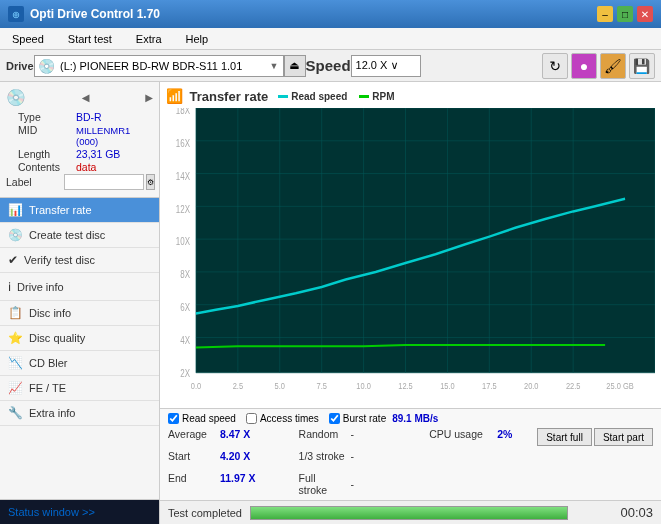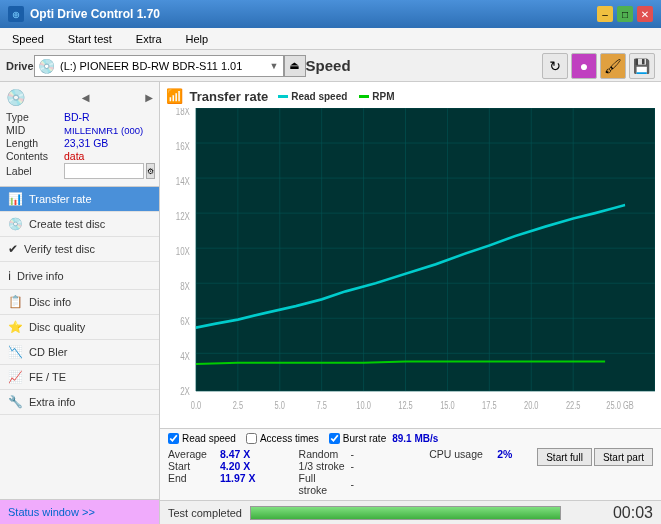--- a/index.html
+++ b/index.html
@@ -85,21 +85,21 @@
       padding: 6px;
     }
     .disc-panel-header {
       display: flex;
       justify-content: space-between;
       align-items: center;
       margin-bottom: 4px;
     }
     .disc-icon { font-size: 16px; color: #666; }
     .disc-nav-btn { font-size: 10px; color: #666; cursor: pointer; }
-    .disc-field { display: flex; align-items: baseline; margin: 1px 0; font-size: 10.5px; }
+    .disc-field { display: flex; align-items: baseline; margin: 1px 12px; font-size: 10.5px; }
     .disc-field-label { color: #333; width: 58px; flex-shrink: 0; }
     .disc-field-value { color: #0000cc; font-weight: 500; }
     .disc-field-value.red { color: #cc0000; }
     .label-input { border: 1px solid #bbb; height: 16px; width: 80px; font-size: 10px; padding: 0 2px; }
     .label-btn { width: 16px; height: 16px; background: #e0e0e0; border: 1px solid #aaa; font-size: 8px; cursor: pointer; margin-left: 2px; display: flex; align-items: center; justify-content: center; }
 
     
     .nav-items { flex: 1; }
     .nav-item {
       display: flex;
@@ -113,21 +113,21 @@
     }
     .nav-item.active { background: #4a90d9; color: white; }
     .nav-item-icon { font-size: 12px; }
 
     .status-window-btn {
       padding: 6px 8px;
       border-top: 1px solid #ccc;
       font-size: 11px;
       color: #0066cc;
       cursor: pointer;
-      background: #f0abfc;
+      background: #0f172a;
       display: flex;
       align-items: center;
       gap: 4px;
     }
 
     
     .content-area {
       flex: 1;
       display: flex;
       flex-direction: column;
@@ -184,21 +184,21 @@
     .burst-value { color: #0000cc; font-weight: bold; margin-left: 3px; font-size: 10px; }
 
     .stats-rows {
       display: flex;
       gap: 0;
     }
     .stats-col {
       flex: 1;
       display: flex;
       flex-direction: column;
-      gap: 0;
+      gap: 10px;
     }
     .stats-row {
       display: flex;
       align-items: center;
       gap: 4px;
       font-size: 10.5px;
     }
     .stats-label { color: #333; width: 48px; }
     .stats-value { color: #0000cc; font-weight: bold; width: 38px; }
     .stats-value.dash { color: #333; font-weight: normal; }
@@ -227,21 +227,21 @@
       height: 14px;
       background: white;
       border: 1px solid #999;
       position: relative;
     }
     .progress-bar-fill {
       position: absolute;
       top: 0; left: 0; bottom: 0;
       background: linear-gradient(to bottom, #80e080, #40b040);
     }
-    .time-text { font-size: 16px; color: #333; padding-left: 44px; }
+    .time-text { font-size: 13px; color: #333; padding-left: 44px; }
 
     .disc-label-row { display: flex; align-items: center; margin: 1px 0; font-size: 10.5px; }
     .disc-label-label { color: #333; width: 58px; flex-shrink: 0; }
   </style>
 </head>
 <body>
 
 <div class="title-bar">
   <div class="title-bar-left">
     <div class="title-bar-icon">◎</div>
@@ -263,20 +263,23 @@
 
 <div class="drive-bar">
   <span class="drive-label">Drive</span>
   <div class="drive-select">
     <span style="font-size:14px;">💿</span>
     <span class="drive-select-text">(L:)  PIONEER BD-RW  BDR-S11 1.01</span>
     <span style="font-size:9px; color:#666;">▼</span>
   </div>
   <div class="drive-btn" style="font-size:11px;">⏏</div>
   <span class="speed-label">Speed</span>
+  <div class="speed-select">
+    <span>12.0 X ∨</span>
+  </div>
   <div class="toolbar-icons">
     <div class="toolbar-icon-btn" title="Refresh">↻</div>
     <div class="toolbar-icon-btn" title="Settings" style="background:#c040c0; color:white;">●</div>
     <div class="toolbar-icon-btn" title="Skin" style="background:#e0a040;">🖌</div>
     <div class="toolbar-icon-btn" title="Save">💾</div>
   </div>
 </div>
 
 <div class="main-layout">
 

